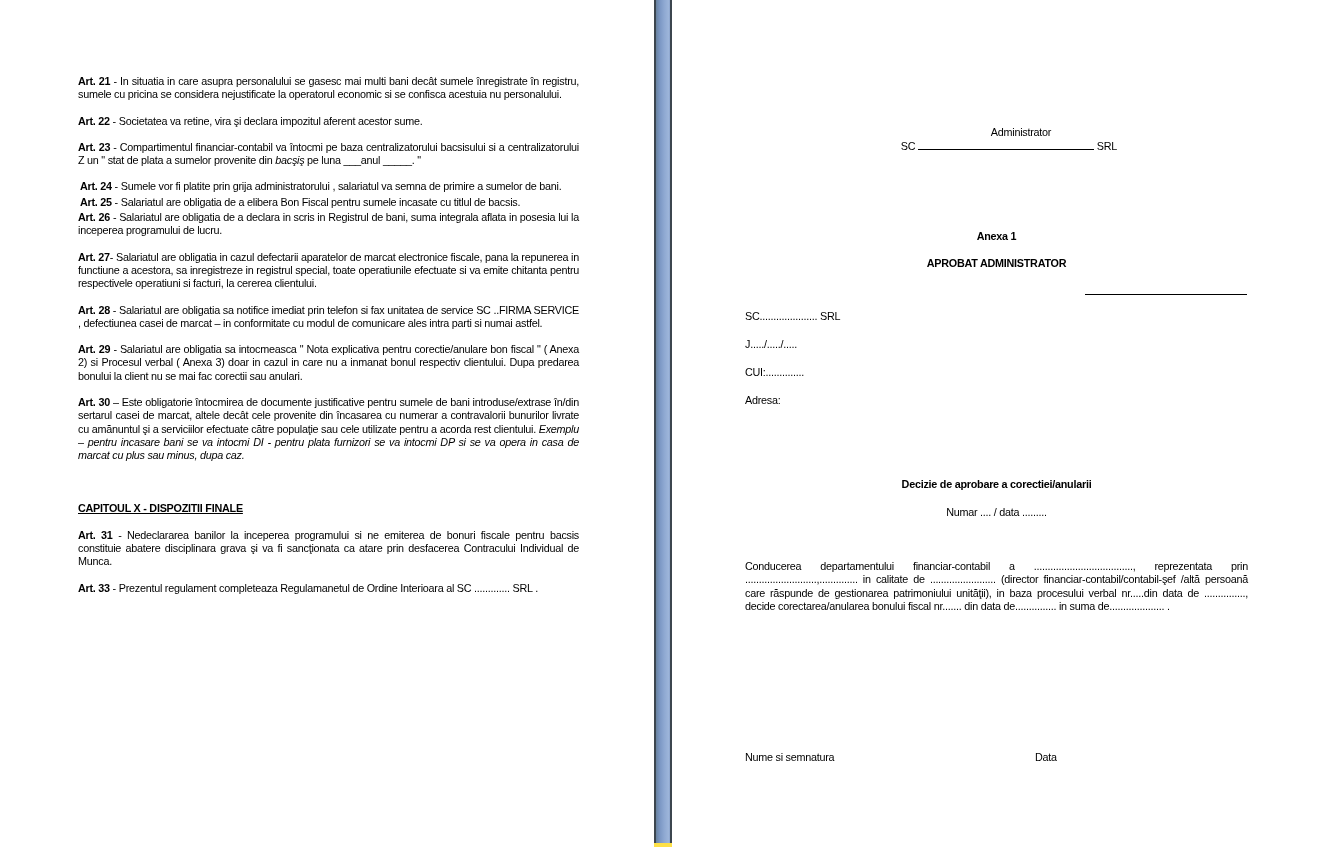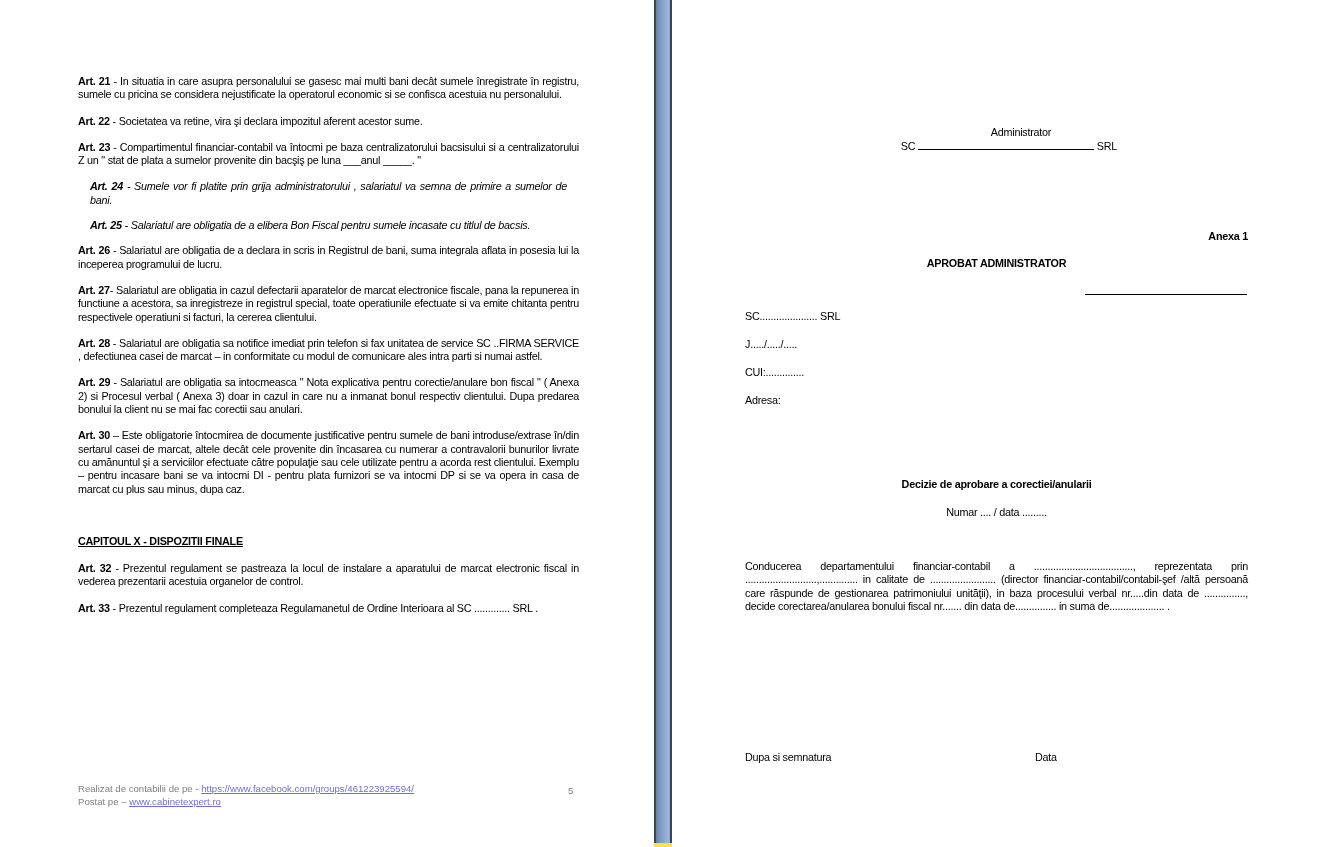--- a/index.html
+++ b/index.html
@@ -23,38 +23,38 @@
     box-sizing:border-box;
   }
 
   
   .content{
     position:absolute;left:78px;top:75px;width:501px;
     font-size:10.8px;line-height:13.3px;letter-spacing:-0.25px;
     text-align:justify;
   }
   .para{margin:0 0 13px 0;}
-  .para.tight{margin:12px;font-style:italic;}
+  .para.tight{margin:2px;}
   .para.gap-big{margin:0 0 39px 0;}
   b.lbl{font-weight:bold;}
   .chapter{font-weight:bold;margin:0 0 14px 0;text-align:left;}
   .chapter .und{text-decoration:underline;}
-  .it{}
+  .it{font-style:italic;}
 
   
   .rcontent{
     position:absolute;left:73px;top:0;width:503px;height:847px;
     font-size:10.8px;line-height:13.3px;letter-spacing:-0.25px;
   }
   .abs{position:absolute;}
   .sig-top{left:142px;top:126px;width:244px;text-align:center;}
   .sig-top .role{padding-left:24px;}
   .sig-row{white-space:nowrap;}
   .uline{display:inline-block;width:176px;border-bottom:1px solid #000;height:10px;vertical-align:baseline;}
-  .anexa{top:230px;left:0;width:100%;text-align:right;font-weight:bold;}
+  .anexa{top:230px;left:0;width:100%;text-align:center;font-weight:bold;}
   .aprobat{top:257px;left:0;width:100%;text-align:center;font-weight:bold;}
   .sigline{top:294px;right:1px;width:162px;border-top:1px solid #000;height:0;}
   .company{top:310px;left:0;}
   .jreg{top:338px;left:0;}
   .cui{top:366px;left:0;}
   .adresa{top:394px;left:0;}
   .dec-title{top:478px;left:0;width:100%;text-align:center;font-weight:bold;}
   .dec-num{top:506px;left:0;width:100%;text-align:center;}
   .dec-body{top:560px;left:0;width:100%;text-align:justify;}
   .sign-row{top:751px;left:0;width:100%;}
@@ -93,32 +93,27 @@
       <p class="para"><b class="lbl">Art. 27</b><span>- Salariatul are obligatia in cazul defectarii aparatelor de marcat electronice fiscale, pana la repunerea in functiune a acestora, sa  inregistreze in registrul special, toate operatiunile efectuate si va emite chitanta pentru respectivele operatiuni si facturi, la cererea clientului.</span></p>
 
       <p class="para"><b class="lbl">Art. 28</b><span> - Salariatul are obligatia  sa notifice imediat  prin telefon si fax unitatea de service  SC ..FIRMA SERVICE , defectiunea casei de marcat – in conformitate cu modul de comunicare ales intra parti si numai astfel.</span></p>
 
       <p class="para"><b class="lbl">Art. 29</b><span> - Salariatul are obligatia  sa intocmeasca " Nota explicativa pentru corectie/anulare bon fiscal "  ( Anexa 2) si Procesul verbal ( Anexa 3) doar in cazul  in care nu a inmanat bonul respectiv clientului. Dupa predarea bonului la client nu se mai fac corectii sau anulari.</span></p>
 
       <p class="para gap-big"><b class="lbl">Art. 30</b><span> – Este obligatorie întocmirea de documente justificative pentru sumele de bani introduse/extrase în/din sertarul casei de marcat, altele decât cele provenite din încasarea cu numerar a contravalorii bunurilor livrate cu amănuntul şi a serviciilor efectuate către populaţie sau cele utilizate pentru a acorda rest clientului. </span><span class="it">Exemplu – pentru incasare bani se va intocmi DI -  pentru plata furnizori   se va intocmi DP si se va opera in casa de marcat cu plus sau minus, dupa caz.</span></p>
 
       <p class="chapter"><span class="und">CAPITOUL X - DISPOZITII FINALE</span></p>
 
+      <p class="para"><b class="lbl">Art. 31</b><span> - Nedeclararea banilor la inceperea programului si ne emiterea de bonuri fiscale  pentru bacsis constituie abatere disciplinara grava şi va fi sancţionata ca atare prin desfacerea Contracului Individual de Munca.</span></p>
 
-      <p class="para"><b class="lbl">Art. 32</b><span> - Prezentul regulament se pastreaza la locul de instalare a aparatului de marcat electronic fiscal in vederea prezentarii acestuia organelor de control.</span></p>
 
       <p class="para"><b class="lbl">Art. 33</b><span> - Prezentul regulament completeaza Regulamanetul de Ordine Interioara al SC .............  SRL .</span></p>
 
     </div>
 
-    <div class="pfooter pfooter-left">
-      <div><span>Realizat de contabilii de pe - </span><a class="link">https://www.facebook.com/groups/461223925594/</a></div>
-      <div><span>Postat pe – </span><a class="link">www.cabinetexpert.ro</a></div>
-      <span class="pagenum pagenum-left">5</span>
-    </div>
   </section>
 
   <div class="page-divider"></div>
 
   <section class="page page-right">
     <div class="rcontent">
 
       <div class="abs sig-top">
         <div class="role">Administrator</div>
         <div class="sig-row"><span>SC </span><span class="uline"></span><span> SRL</span></div>
@@ -132,20 +127,20 @@
       <div class="abs jreg">J...../...../.....</div>
       <div class="abs cui">CUI:..............</div>
       <div class="abs adresa">Adresa:</div>
 
       <div class="abs dec-num">Numar .... / data .........</div>
       <div class="abs dec-title">Decizie de aprobare a corectiei/anularii</div>
 
       <div class="abs dec-body">Conducerea  departamentului  financiar-contabil  a  ....................................,  reprezentata  prin ..........................,..............    in calitate de ........................ (director financiar-contabil/contabil-şef /altă persoană care răspunde de gestionarea patrimoniului unităţii), in baza procesului verbal nr.....din data de ...............,  decide  corectarea/anularea  bonului  fiscal  nr.......    din  data  de............... in  suma de.................... .</div>
 
       <div class="abs sign-row">
-        <span>Dupa si semnatura</span>
+        <span>Nume si semnatura</span>
         <span class="sign-data">Data</span>
       </div>
     </div>
 
   </section>
 
 </div>
 
 </body></html>

